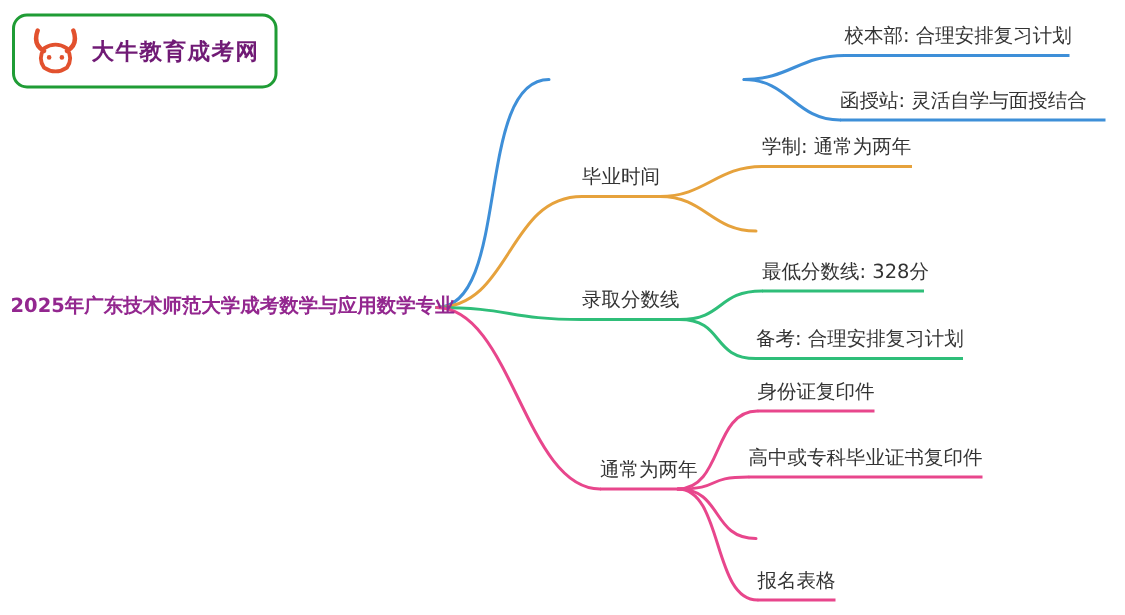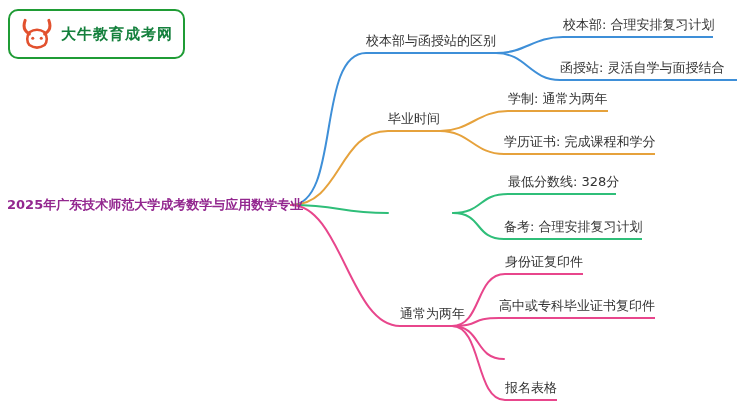--- a/index.html
+++ b/index.html
@@ -51,35 +51,34 @@
 
   <div class="logo" style="border-color: rgb(31, 156, 53);">
     <svg width="34" height="34" viewBox="0 0 40 40">
       <path d="M6,4 Q2,15 11,20" fill="none" stroke-width="3.5" stroke-linecap="round" stroke="#E2512E"></path>
       <path d="M34,4 Q38,15 29,20" fill="none" stroke-width="3.5" stroke-linecap="round" stroke="#E2512E"></path>
       <path d="M11,18 Q20,12 29,18 Q34,26 29,33 Q20,39 11,33 Q6,26 11,18 Z" fill="none" stroke-width="3" stroke="#E2512E"></path>
       <circle cx="15" cy="25" r="1.8" fill="#E2512E"></circle>
       <circle cx="25" cy="25" r="1.8" fill="#E2512E"></circle>
     </svg>
     <div class="logo-text">
-      <span class="logo-title" style="color: #15803d;">大牛教育成考网</span>
+      <span class="logo-title" style="color: #701a75;">大牛教育成考网</span>
     </div>
   </div>
 
   <div class="root-node" style="left: 7px; top: 197px; width: 284px; color: rgb(147, 39, 143); text-align: right;">2025年广东技术师范大学成考数学与应用数学专业</div>
 
-  <div class="node" style="left: 366px; top: 33px; width: 130px; border-bottom-color: rgb(62, 143, 216);">校本部与函授站的区别</div>
   <div class="node" style="left: 388px; top: 111px; width: 52px; border-bottom-color: rgb(230, 162, 60);">毕业时间</div>
+  <div class="node" style="left: 388px; top: 193px; width: 65px; border-bottom-color: rgb(47, 190, 121);">录取分数线</div>
   <div class="node" style="left: 400px; top: 306px; width: 52px; border-bottom-color: rgb(232, 70, 140);">通常为两年</div>
 
   <div class="node" style="left: 563px; top: 17px; width: 150px; border-bottom-color: rgb(62, 143, 216);">校本部: 合理安排复习计划</div>
   <div class="node" style="left: 560px; top: 60px; width: 177px; border-bottom-color: rgb(62, 143, 216);">函授站: 灵活自学与面授结合</div>
 
   <div class="node" style="left: 508px; top: 91px; width: 100px; border-bottom-color: rgb(230, 162, 60);">学制: 通常为两年</div>
-  <div class="node" style="left: 504px; top: 134px; width: 151px; border-bottom-color: rgb(230, 162, 60);">学历证书: 完成课程和学分</div>
 
   <div class="node" style="left: 508px; top: 174px; width: 108px; border-bottom-color: rgb(47, 190, 121);">最低分数线: 328分</div>
   <div class="node" style="left: 504px; top: 219px; width: 138px; border-bottom-color: rgb(47, 190, 121);">备考: 合理安排复习计划</div>
 
   <div class="node" style="left: 505px; top: 254px; width: 78px; border-bottom-color: rgb(232, 70, 140);">身份证复印件</div>
   <div class="node" style="left: 499px; top: 298px; width: 156px; border-bottom-color: rgb(232, 70, 140);">高中或专科毕业证书复印件</div>
   <div class="node" style="left: 505px; top: 380px; width: 52px; border-bottom-color: rgb(232, 70, 140);">报名表格</div>
 
 </div>
 

